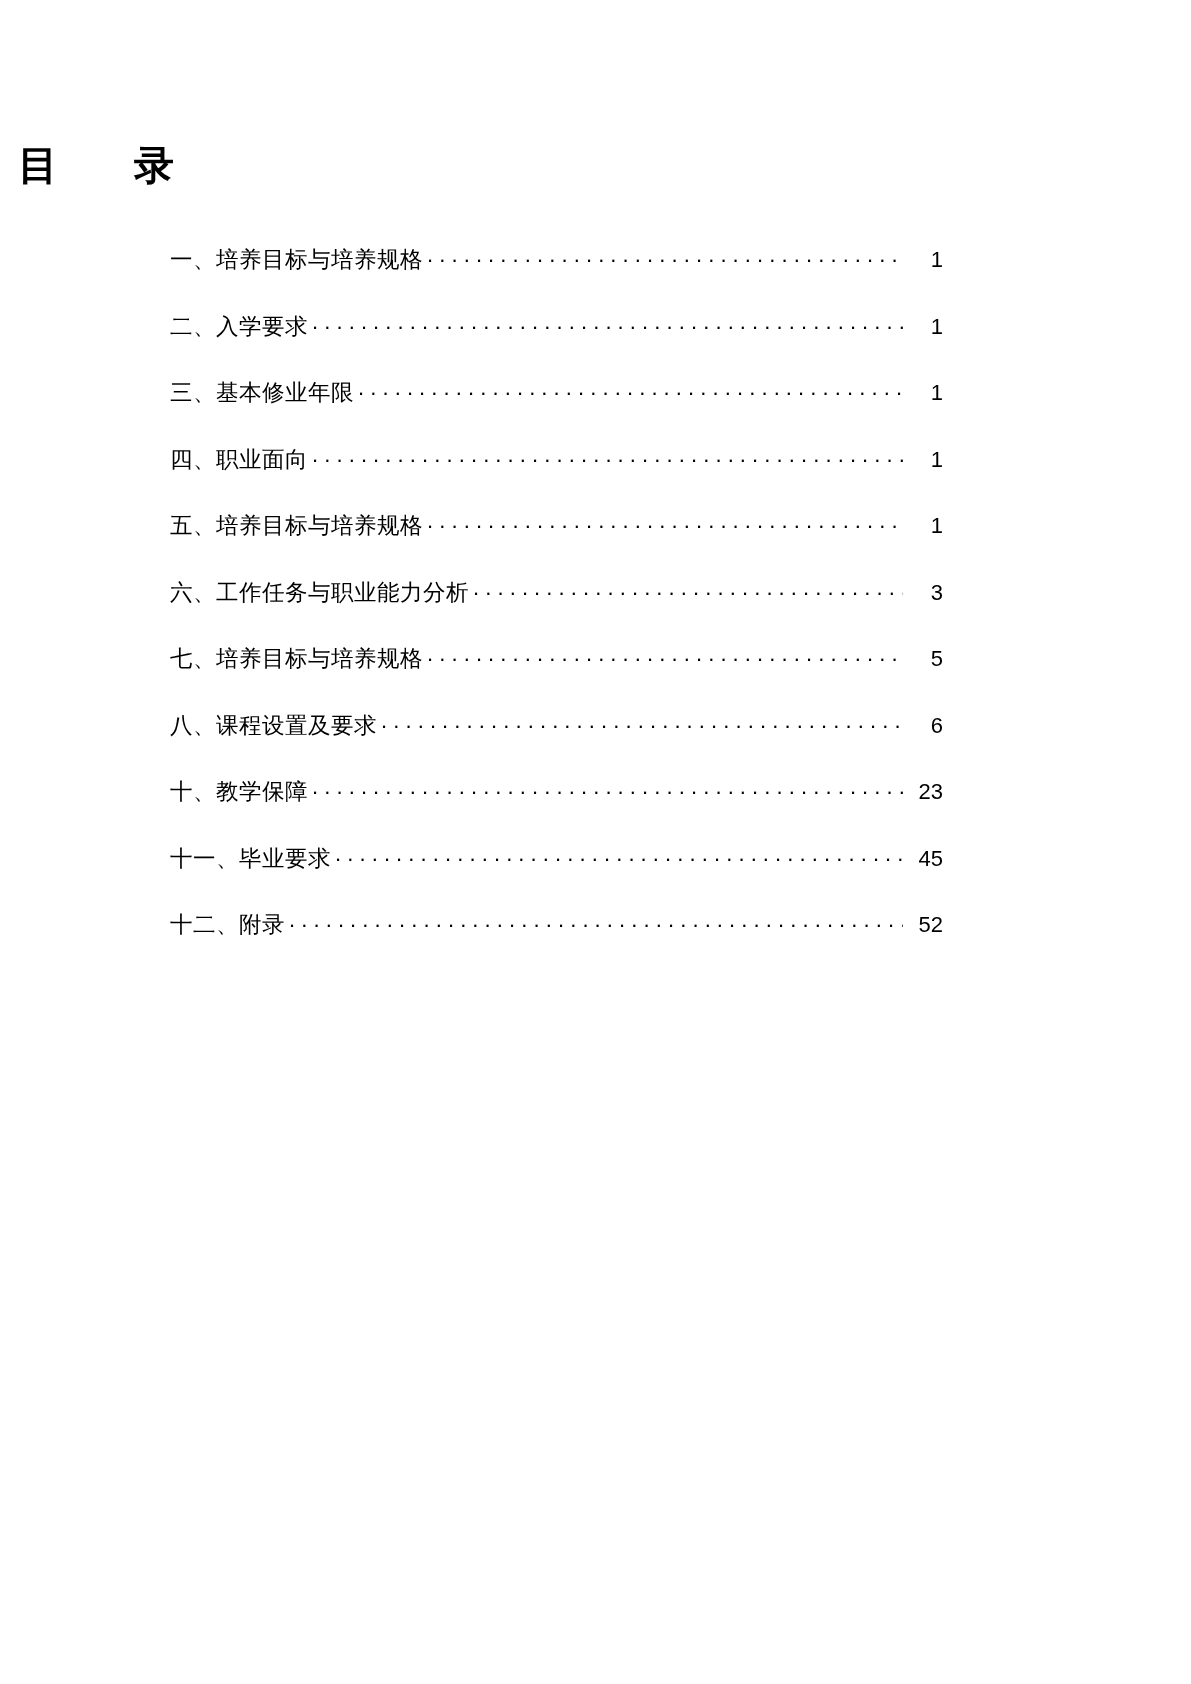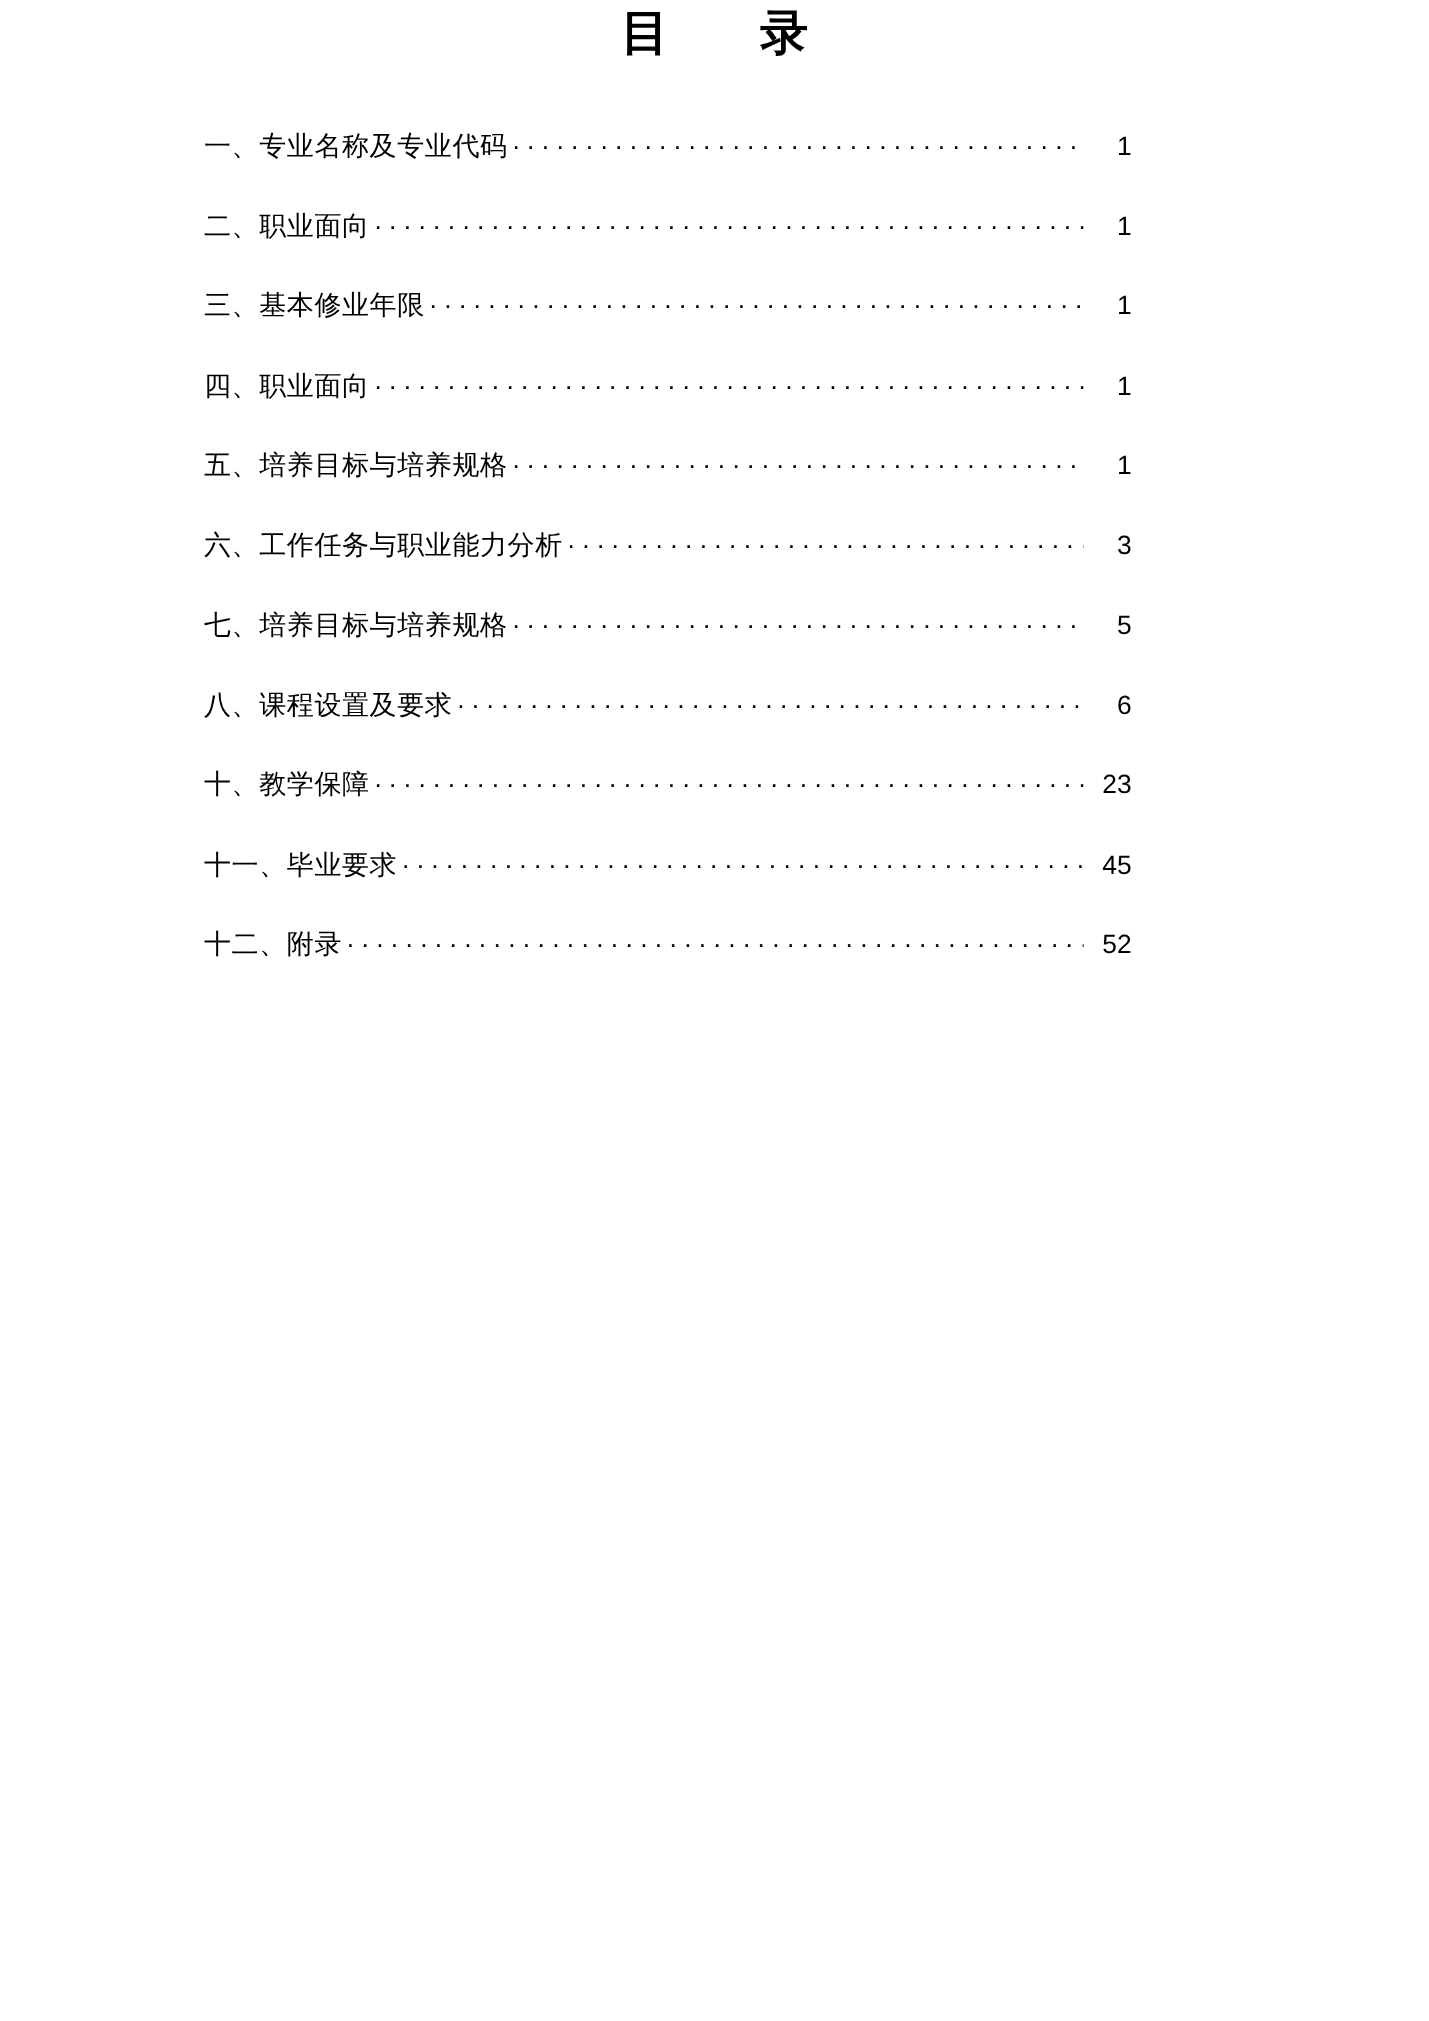--- a/index.html
+++ b/index.html
@@ -17,25 +17,25 @@
     overflow: hidden;
   }
   .page {
     width: 1191px;
     height: 1684px;
     box-sizing: border-box;
     padding: 0;
     position: relative;
   }
   .doc-title {
-    text-align: center;
     font-size: 40px;
     font-weight: bold;
     letter-spacing: 18px;
     margin: 0;
+    padding-top: 138px;
     padding-left: 18px;
     font-family: "Liberation Serif", "DejaVu Serif", serif;
   }
   .toc {
     margin-top: 52px;
     padding-left: 170px;
     padding-right: 248px;
   }
   .toc-entry {
     display: flex;
@@ -78,27 +78,27 @@
 </style>
 </head>
 <body>
 
 <div class="page">
   <h1 class="doc-title">目　录</h1>
 
   <div class="toc">
 
     <div class="toc-entry">
-      <span class="toc-label">一、专业名称及专业代码</span>
+      <span class="toc-label">一、培养目标与培养规格</span>
       <span class="toc-leader"></span>
       <span class="toc-page">1</span>
     </div>
 
     <div class="toc-entry">
-      <span class="toc-label">二、职业面向</span>
+      <span class="toc-label">二、入学要求</span>
       <span class="toc-leader"></span>
       <span class="toc-page">1</span>
     </div>
 
     <div class="toc-entry">
       <span class="toc-label">三、基本修业年限</span>
       <span class="toc-leader"></span>
       <span class="toc-page">1</span>
     </div>
 

